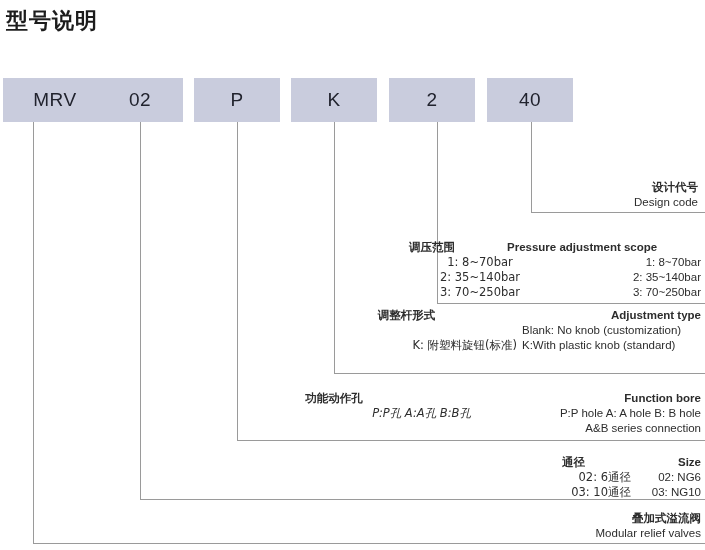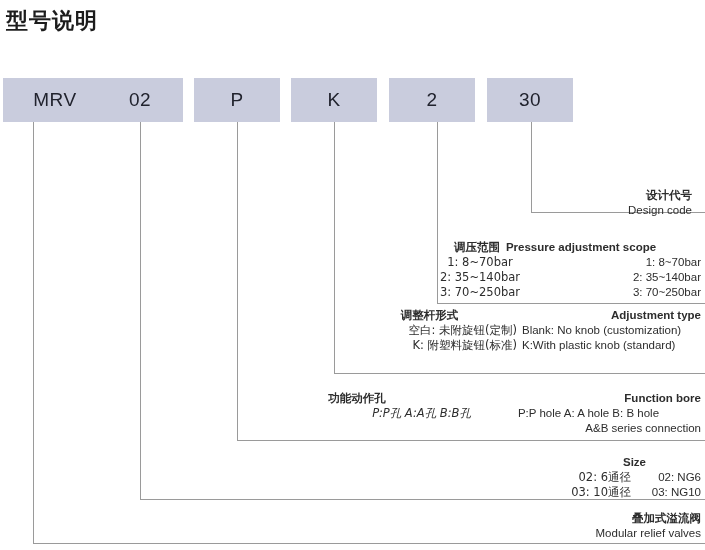--- a/index.html
+++ b/index.html
@@ -42,59 +42,59 @@
     text-align:right;
     font-size:11.5px;
     line-height:15px;
     color:#2d2d2d;
     white-space:nowrap;
   }
   .ann .row{display:block;}
   .ann .hd{font-weight:bold;}
   .cn{font-family:"DejaVu Sans","Liberation Sans",sans-serif;}
   .en{font-family:"Liberation Sans","DejaVu Sans",sans-serif;}
-  .hdr-line{display:flex;justify-content:center;align-items:baseline;}
+  .hdr-line{display:flex;justify-content:flex-start;align-items:baseline;gap:23px;}
   .hdr-line .cn,.hdr-line .en{font-weight:bold;}
   .sub-line{display:flex;justify-content:flex-end;align-items:baseline;}
 </style>
 </head>
 <body>
 
 <div id="root">
 
   <div class="title">型号说明</div>
 
   <div class="boxes">
     <div class="code-box" style="left:3px;width:104px;">MRV</div>
     <div class="code-box" style="left:97px;width:86px;">02</div>
     <div class="code-box" style="left:194px;width:86px;">P</div>
     <div class="code-box" style="left:291px;width:86px;">K</div>
     <div class="code-box" style="left:389px;width:86px;">2</div>
-    <div class="code-box" style="left:487px;width:86px;">30</div>
+    <div class="code-box" style="left:487px;width:86px;">40</div>
   </div>
 
   <div class="lead-v" style="left:531px;top:122px;height:90px;"></div>
   <div class="lead-h" style="left:531px;top:212px;width:174px;"></div>
 
   <div class="lead-v" style="left:437px;top:122px;height:181px;"></div>
   <div class="lead-h" style="left:437px;top:303px;width:268px;"></div>
 
   <div class="lead-v" style="left:334px;top:122px;height:251px;"></div>
   <div class="lead-h" style="left:334px;top:373px;width:371px;"></div>
 
   <div class="lead-v" style="left:237px;top:122px;height:318px;"></div>
   <div class="lead-h" style="left:237px;top:440px;width:468px;"></div>
 
   <div class="lead-v" style="left:140px;top:122px;height:377px;"></div>
   <div class="lead-h" style="left:140px;top:499px;width:565px;"></div>
 
   <div class="lead-v" style="left:33px;top:122px;height:421px;"></div>
   <div class="lead-h" style="left:33px;top:543px;width:672px;"></div>
 
-  <div class="ann" style="right:13px;top:180px;margin-top:8px;">
+  <div class="ann" style="right:7px;top:180px;">
     <span class="row cn hd">设计代号</span>
     <span class="row en">Design code</span>
   </div>
 
   <div class="ann" style="right:4px;top:240px;">
     <div class="hdr-line">
       <span class="cn">调压范围</span>
       <span style="width:6px;"></span>
       <span class="en">Pressure adjustment scope</span>
     </div>
@@ -111,49 +111,49 @@
       <span class="en" style="width:150px;text-align:right;">3: 70~250bar</span>
     </div>
   </div>
 
   <div class="ann" style="right:4px;top:308px;">
     <div class="hdr-line">
       <span class="cn" style="width:175px;text-align:center;">调整杆形式</span>
       <span class="en" style="width:184px;text-align:right;">Adjustment type</span>
     </div>
     <div class="sub-line">
-      <span class="cn" style="width:175px;text-align:right;">空白: 未附旋钮(定制)</span>
       <span style="width:5px;"></span>
       <span class="en" style="width:179px;text-align:left;">Blank: No knob (customization)</span>
     </div>
     <div class="sub-line">
       <span class="cn" style="width:175px;text-align:right;">K: 附塑料旋钮(标准)</span>
       <span style="width:5px;"></span>
       <span class="en" style="width:179px;text-align:left;">K:With plastic knob (standard)</span>
     </div>
   </div>
 
   <div class="ann" style="right:4px;top:391px;">
     <div class="hdr-line">
       <span class="cn" style="width:228px;text-align:center;">功能动作孔</span>
       <span class="en" style="width:230px;text-align:right;">Function bore</span>
     </div>
     <div class="sub-line">
       <span class="cn" style="width:228px;text-align:right;font-style:italic;">P:P孔  A:A孔  B:B孔</span>
       <span style="width:5px;"></span>
-      <span class="en" style="width:225px;text-align:center;">P:P hole   A: A hole   B: B hole</span>
+      <span class="en" style="width:225px;text-align:right;">P:P hole   A: A hole   B: B hole</span>
     </div>
     <div class="sub-line">
       <span style="width:5px;"></span>
       <span class="en" style="width:225px;text-align:right;">A&amp;B series connection</span>
     </div>
   </div>
 
   <div class="ann" style="right:4px;top:455px;">
     <div class="hdr-line">
+      <span class="cn" style="width:110px;text-align:right;">通径</span>
       <span style="width:8px;"></span>
       <span class="en" style="width:62px;text-align:right;">Size</span>
     </div>
     <div class="sub-line">
       <span class="cn" style="width:110px;text-align:right;">02: 6通径</span>
       <span style="width:8px;"></span>
       <span class="en" style="width:62px;text-align:right;">02: NG6</span>
     </div>
     <div class="sub-line">
       <span class="cn" style="width:110px;text-align:right;">03: 10通径</span>

